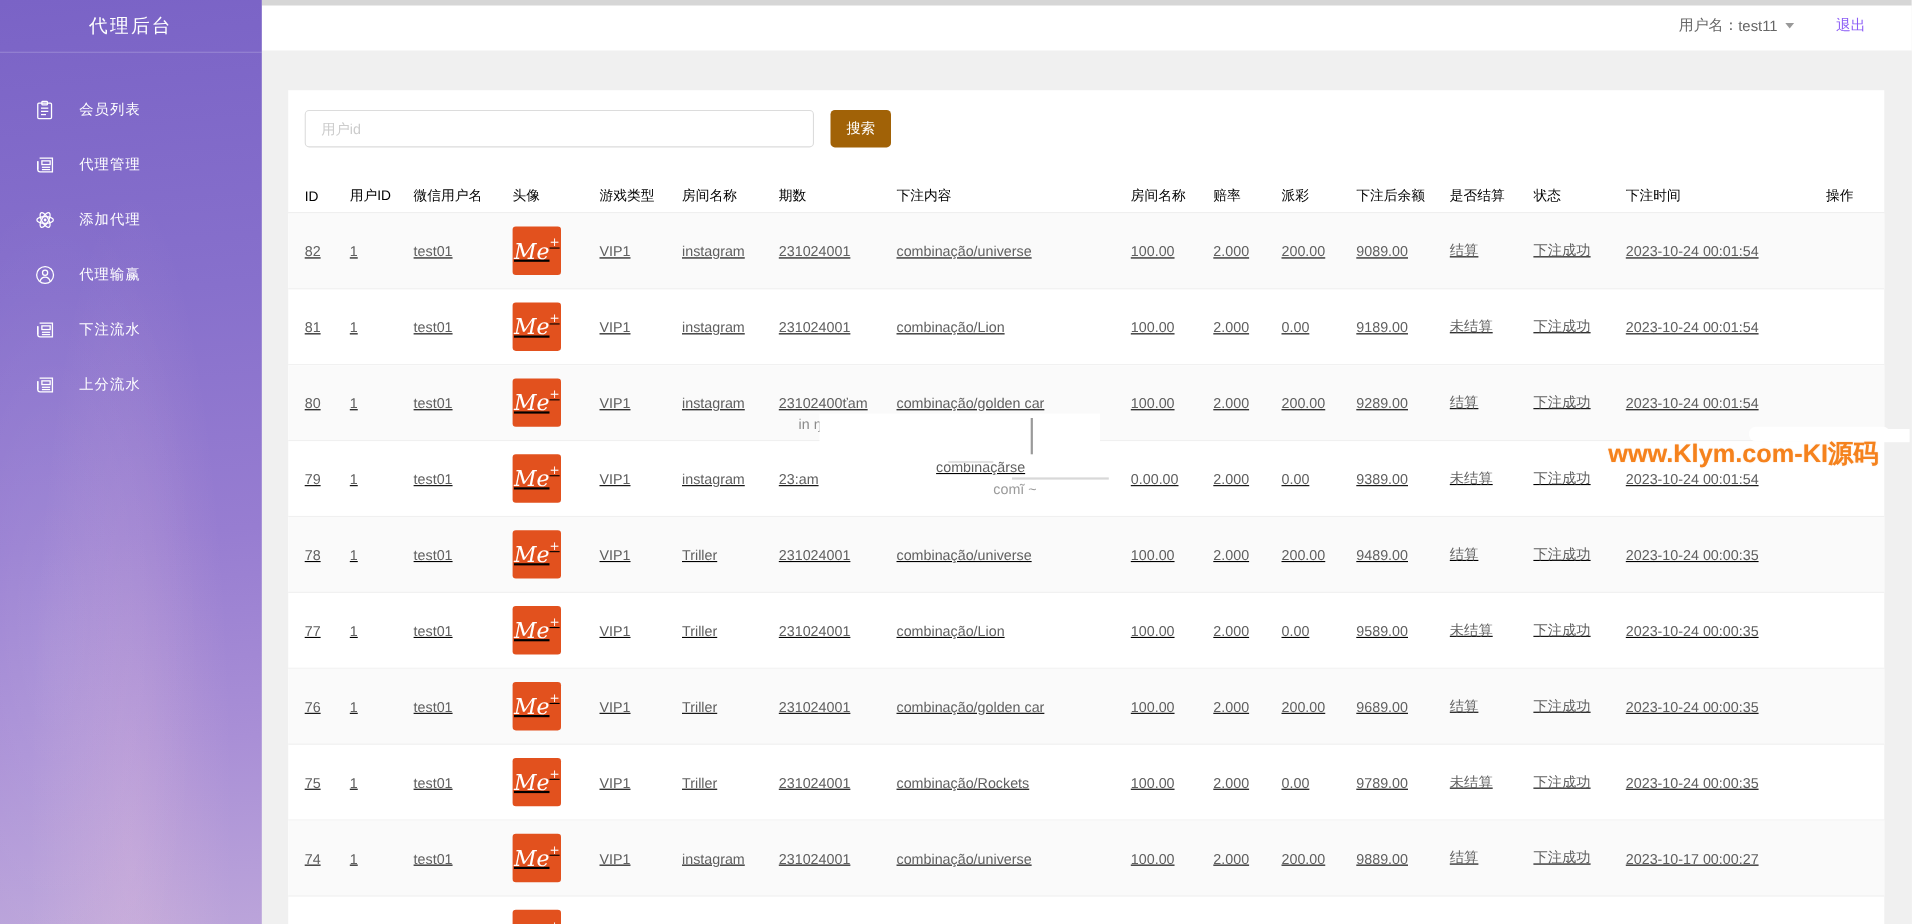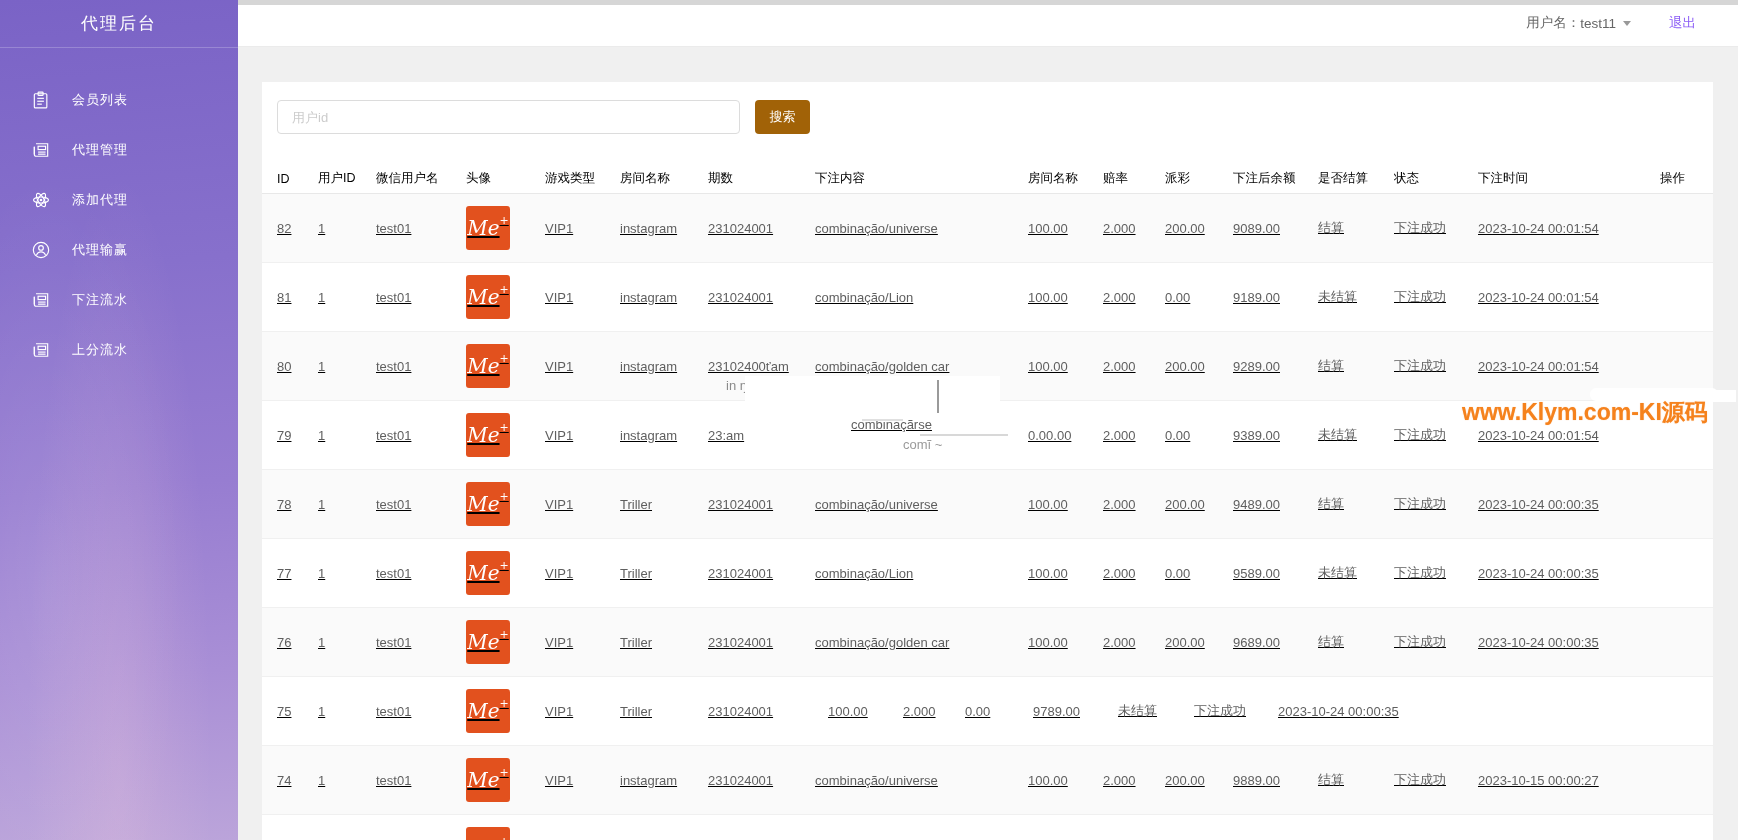--- a/index.html
+++ b/index.html
@@ -596,20 +596,23 @@
             </div>
             <div class="td" style="width: 75px; padding-left: 0px;">
               <span>VIP1</span>
             </div>
             <div class="td" style="width: 80px; padding-left: 0px;">
               <span>Triller</span>
             </div>
             <div class="td" style="width: 115px; padding-left: 8px;">
               <span>231024001</span>
             </div>
+            <div class="td" style="width: 200px; padding-left: 0px;">
+              <span>combinação/Rockets</span>
+            </div>
             <div class="td" style="width: 88px; padding-left: 13px;">
               <span>100.00</span>
             </div>
             <div class="td" style="width: 62px; padding-left: 0px;">
               <span>2.000</span>
             </div>
             <div class="td" style="width: 68px; padding-left: 0px;">
               <span>0.00</span>
             </div>
             <div class="td" style="width: 85px; padding-left: 0px; text-align: center;">
@@ -668,21 +671,21 @@
             <div class="td" style="width: 85px; padding-left: 0px;">
               <span>9889.00</span>
             </div>
             <div class="td" style="width: 76px; padding-left: 0px;">
               <span>结算</span>
             </div>
             <div class="td" style="width: 84px; padding-left: 0px;">
               <span>下注成功</span>
             </div>
             <div class="td" style="width: 165px; padding-left: 0px;">
-              <span>2023-10-15 00:00:27</span>
+              <span>2023-10-17 00:00:27</span>
             </div>
             <div class="td" style="width: 70px; padding-left: 17px;">
               <span></span>
             </div>
           </div>
           <div class="trow">
             <div class="td" style="width: 50px; padding-left: 15px;">
               <span></span>
             </div>
             <div class="td" style="width: 48px; padding-left: 6px;">

